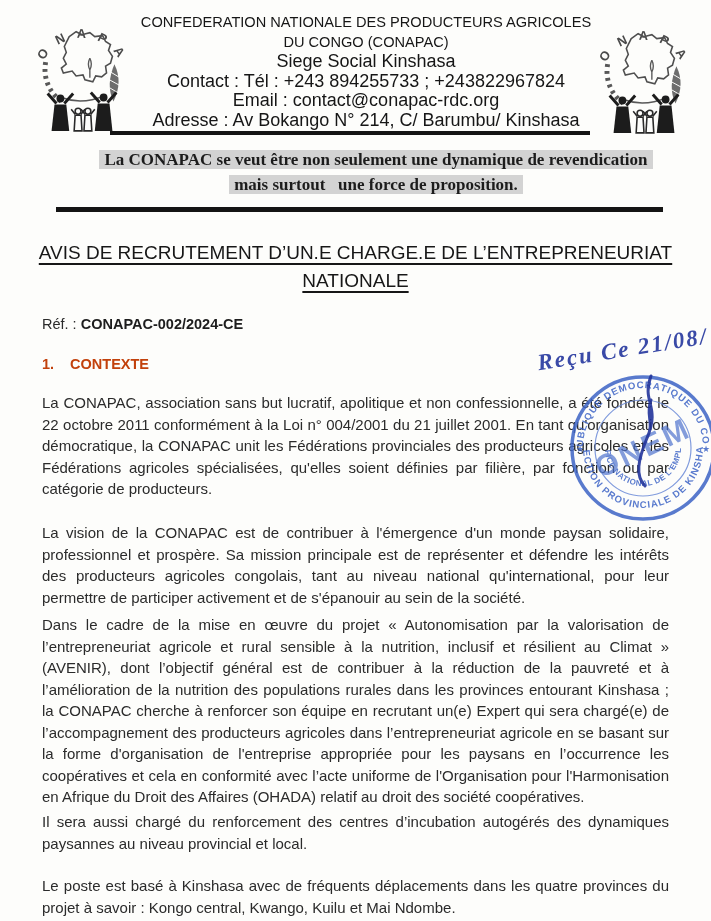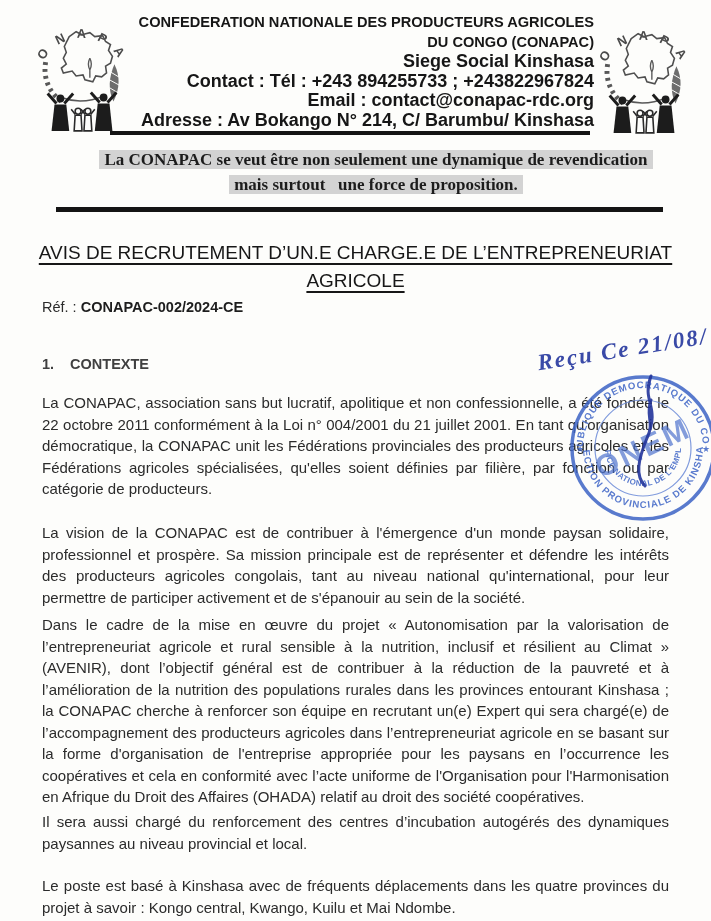--- a/index.html
+++ b/index.html
@@ -8,44 +8,44 @@
     position:relative; width:711px; height:921px; margin:0 auto;
     background:#fdfdfb; overflow:hidden; color:#262626;
     font-family:"Liberation Sans", sans-serif;
   }
   
   .logo { position:absolute; width:108px; height:130px; }
   .logo-left  { left:28px;  top:6px; }
   .logo-right { left:590px; top:8px; }
   .org-block {
     position:absolute; left:138px; top:12px; width:456px;
-    text-align:right; font-weight:bold; color:#161616;
+    text-align:center; font-weight:normal; color:#161616;
   }
   .org-line-lg { font-size:14.6px; line-height:20px; }
   .org-line-sm { font-size:18px; line-height:19.5px; }
   .rule { position:absolute; background:#141414; }
   .rule-header { left:110px; top:131px; width:480px; height:4px; }
   .rule-slogan { left:56px;  top:207px; width:607px; height:5px; }
   
   .slogan {
     position:absolute; left:0; top:147px; width:711px; text-align:center;
     font-family:"Liberation Serif", serif; font-weight:bold;
     font-size:17px; line-height:25px; color:#1c1c1c;padding-left:41px;
   }
   .slogan span { background:#d3d3d3; padding:0 5px; white-space:pre; }
   
   .doc-title {
     position:absolute; left:0; top:239px; width:711px; text-align:center;
     font-weight:normal; font-size:19px; line-height:28px; color:#171717;
   }
   .doc-title span { text-decoration:underline; text-decoration-thickness:1.5px; text-underline-offset:4px; }
   
-  .ref-line { position:absolute; left:42px; top:299px; font-size:14.5px; color:#2b2b2b; }
+  .ref-line { position:absolute; left:42px; top:316px; font-size:14.5px; color:#2b2b2b; }
   .ref-line .ref-value { font-weight:bold; color:#1d1d1d; }
-  .section-heading { position:absolute; left:42px; top:356px; font-size:14.5px; font-weight:bold; color:#404040; }
+  .section-heading { position:absolute; left:42px; top:356px; font-size:14.5px; font-weight:bold; color:#c2410c; }
   .section-heading .sec-label { margin-left:16px; }
   .para {
     position:absolute; left:42px; width:627px;
     font-size:15px; line-height:21.5px; text-align:justify; color:#2b2b2b;
   }
   .p1 { top:392px; }
   .p2 { top:513px;margin-top:9px; }
   .p3 { top:614px; }
   .p4 { top:811px; }
   .p5 { top:875px; }
@@ -134,21 +134,21 @@
 
   <div class="slogan">
     <div><span>La CONAPAC se veut être non seulement une dynamique de revendication</span></div>
     <div><span>mais surtout   une force de proposition.</span></div>
   </div>
 
   <div class="rule rule-slogan"></div>
 
   <div class="doc-title">
     <div><span>AVIS DE RECRUTEMENT D’UN.E CHARGE.E DE L’ENTREPRENEURIAT</span></div>
-    <div><span>AGRICOLE</span></div>
+    <div><span>NATIONALE</span></div>
   </div>
 
   <div class="ref-line">
     <span>Réf. :</span>
     <span class="ref-value">CONAPAC-002/2024-CE</span>
   </div>
 
   <div class="handwriting">Reçu Ce 21/08/</div>
 
   <div class="section-heading">

